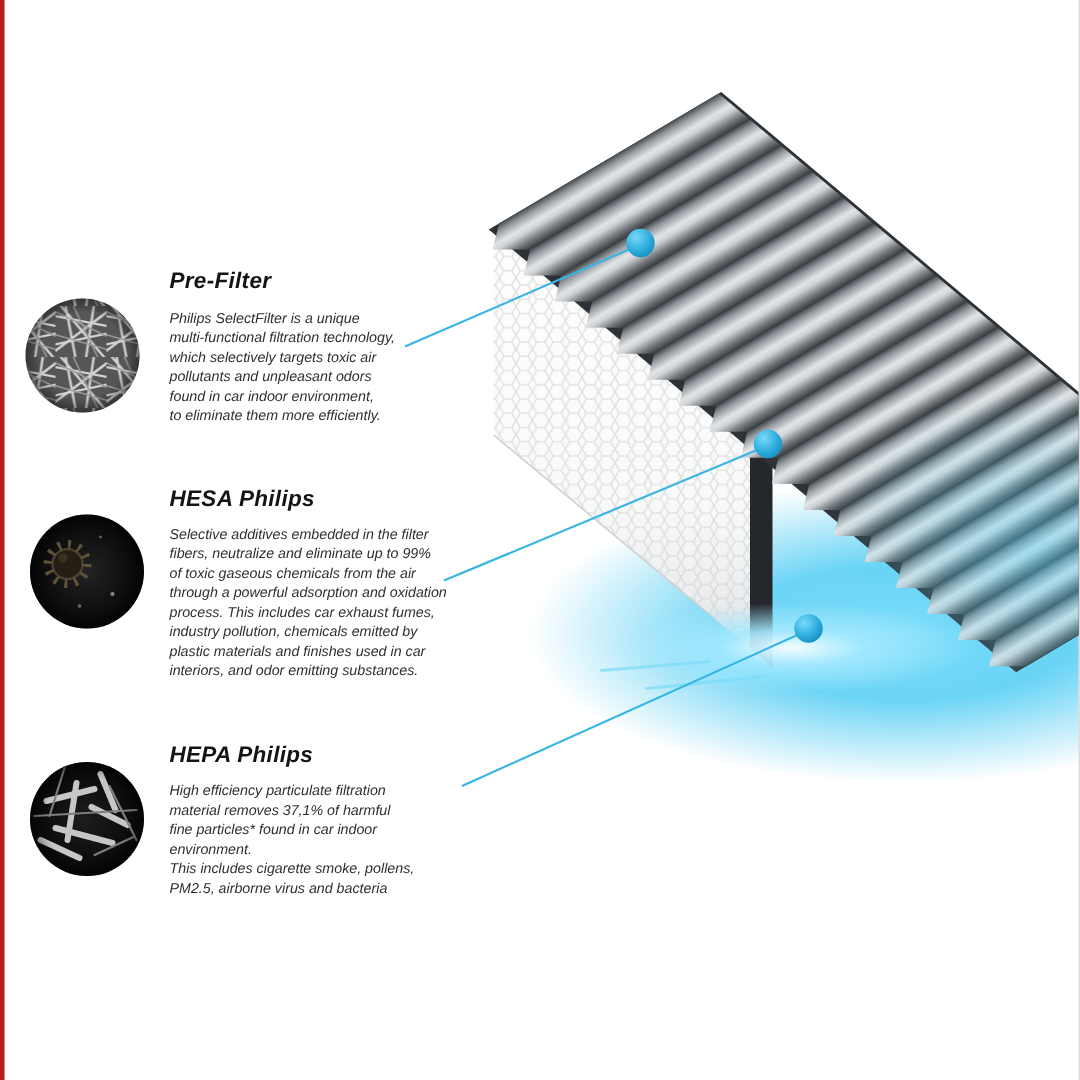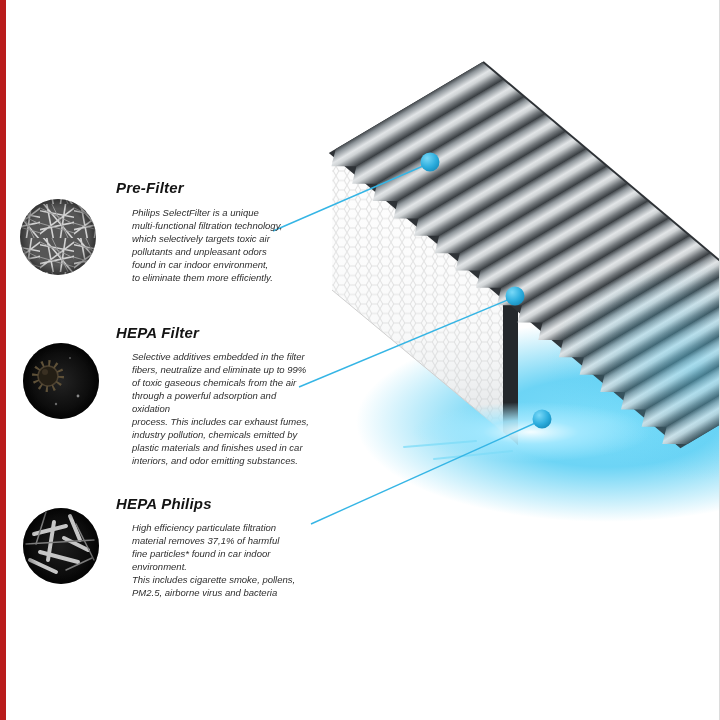--- a/index.html
+++ b/index.html
@@ -1,29 +1,29 @@
 <!DOCTYPE html>
 <html><head>
 <meta charset="utf-8">
 <style>
   html,body{margin:0;padding:0;background:#fff;}
   .stage{
     position:relative;width:720px;height:720px;background:#ffffff;
-    border-left:6px solid #b91c1c;border-right:1px solid #dcdcdc;
+    border-left:3px solid #b91c1c;border-right:1px solid #dcdcdc;
     box-sizing:border-box;overflow:hidden;
     font-family:"Liberation Sans", sans-serif;
   }
   .artwork{position:absolute;left:0;top:0;width:720px;height:720px;}
   .section{position:absolute;left:110px;}
   .section h2{
     margin:0;font-style:italic;font-weight:bold;font-size:15px;
     color:#141414;letter-spacing:.2px;
   }
   .section p{
-    margin:16px;font-style:italic;font-size:9.5px;line-height:13px;
+    margin:0;font-style:italic;font-size:9.5px;line-height:13px;
     color:#2e2e2e;white-space:pre-line;
   }
   #sec-pre{top:179px;width:185px;}
   #sec-pre p{margin-top:10px;}
   #sec-hesa{top:324px;width:212px;}
   #sec-hesa p{margin-top:9px;}
   #sec-hepa{top:495px;width:200px;}
   #sec-hepa p{margin-top:9px;}
 </style>
 </head>
@@ -193,21 +193,21 @@
     <h2>Pre-Filter</h2>
     <p>Philips SelectFilter is a unique
 multi-functional filtration technology,
 which selectively targets toxic air
 pollutants and unpleasant odors
 found in car indoor environment,
 to eliminate them more efficiently.</p>
   </div>
 
   <div class="section" id="sec-hesa">
-    <h2>HEPA Filter</h2>
+    <h2>HESA Philips</h2>
     <p>Selective additives embedded in the filter
 fibers, neutralize and eliminate up to 99%
 of  toxic gaseous chemicals from the air
 through a powerful adsorption and oxidation
 process. This includes car exhaust fumes,
 industry pollution, chemicals emitted by
 plastic materials and finishes used in car
 interiors, and odor emitting substances.</p>
   </div>
 

